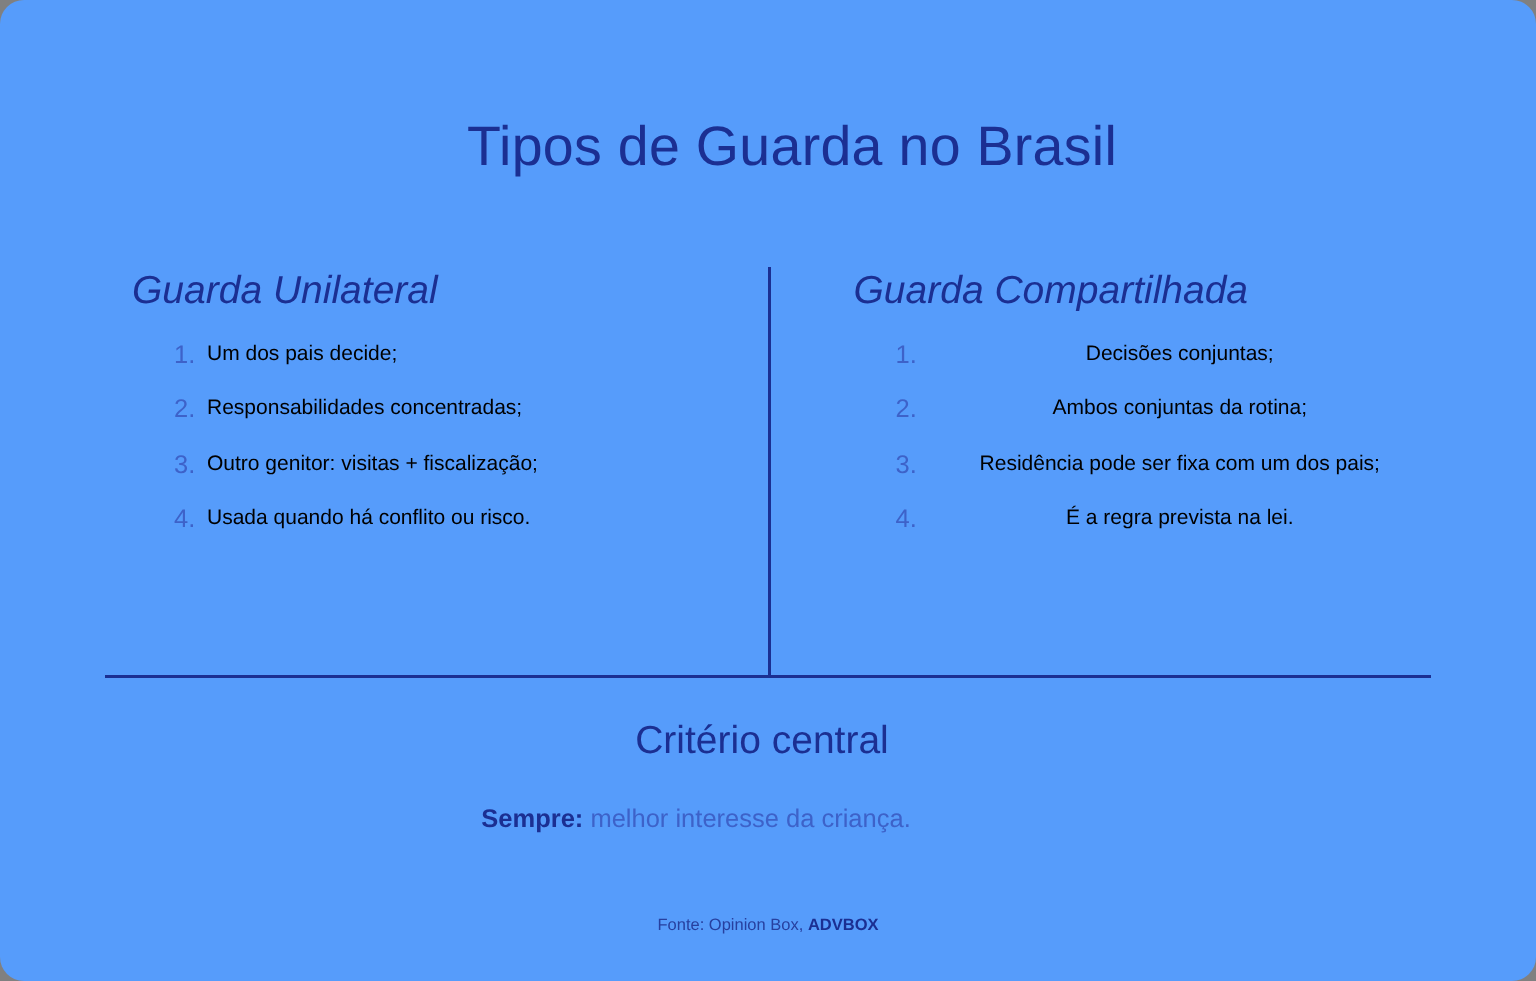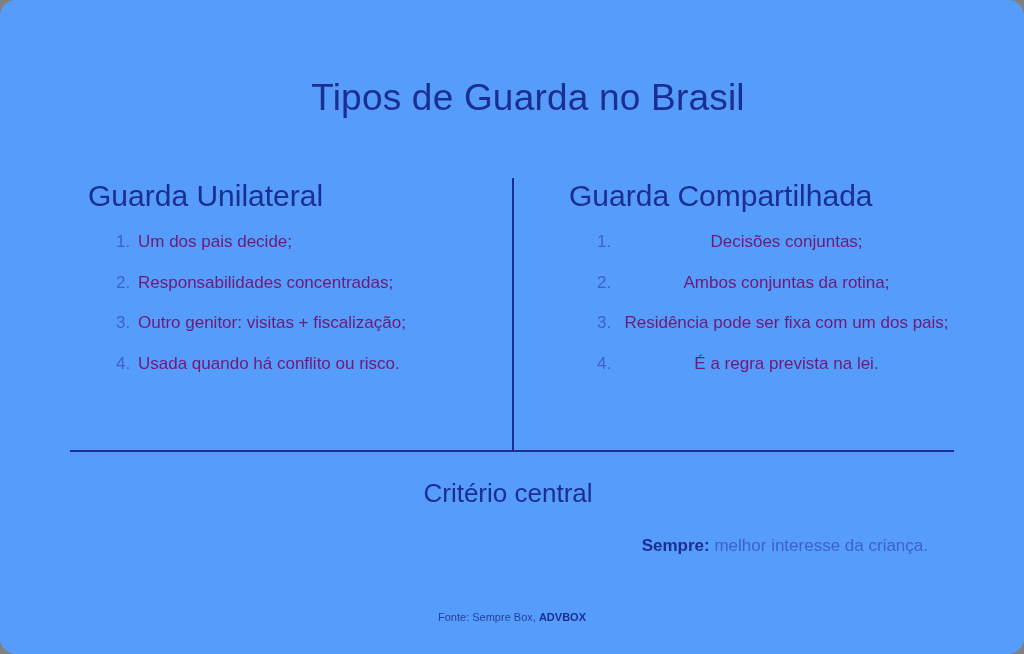--- a/index.html
+++ b/index.html
@@ -59,45 +59,46 @@
   }
   .divider-vertical {
     position: absolute;
     left: 442px;
     top: 0;
     width: 2px;
     height: 272px;
     background: #1b2f92;
   }
   .col-heading {
-    font-size: 30px;
+    font-size: 26px;
     font-weight: 400;
     color: #1b2f92;
     margin: 0 0 16px 0;
     line-height: 1.2;
     padding-left: 18px;
+    font-style: italic;
   }
   .col-right .col-heading {
     padding-left: 8px;
   }
   ol.items {
     margin: 0;
     padding: 0 0 0 46px;
     list-style: none;
     counter-reset: itm;
   }
   .col-right ol.items {
     padding-left: 36px;
     text-align: center;
   }
   ol.items li {
     counter-increment: itm;
     position: relative;
-    font-size: 17px;
-    color: #701a75;
+    font-size: 14px;
+    color: #000000;
     line-height: 1.45;
     margin-bottom: 16px;
     padding-left: 22px;
   }
   ol.items li::before {
     content: counter(itm) ".";
     position: absolute;
     left: 0;
     top: 0;
     color: #3d62c9;
@@ -124,21 +125,21 @@
     font-size: 26px;
     font-weight: 400;
     color: #1b2f92;
     line-height: 1.2;
   }
   .criterio-text {
     position: absolute;
     top: 534px;
     left: 0;
     width: 928px;
-    text-align: right;
+    text-align: center;
     font-size: 17px;
     color: #3d62c9;
     line-height: 1.4;
   }
   .criterio-text .strong {
     font-weight: bold;
     color: #1b2f92;
   }
   .source {
     position: absolute;
@@ -191,17 +192,17 @@
   <div class="divider-horizontal"></div>
 
   <div class="criterio-title">Critério central</div>
 
   <div class="criterio-text">
     <span class="strong">Sempre:</span>
     <span>melhor interesse da criança.</span>
   </div>
 
   <div class="source">
-    <span>Fonte: Sempre Box,</span>
+    <span>Fonte: Opinion Box,</span>
     <span class="brand">ADVBOX</span>
   </div>
 
 </div>
 
 </body></html>

